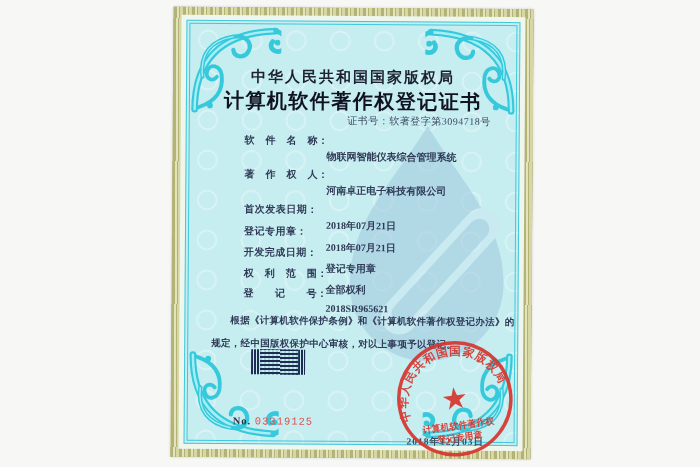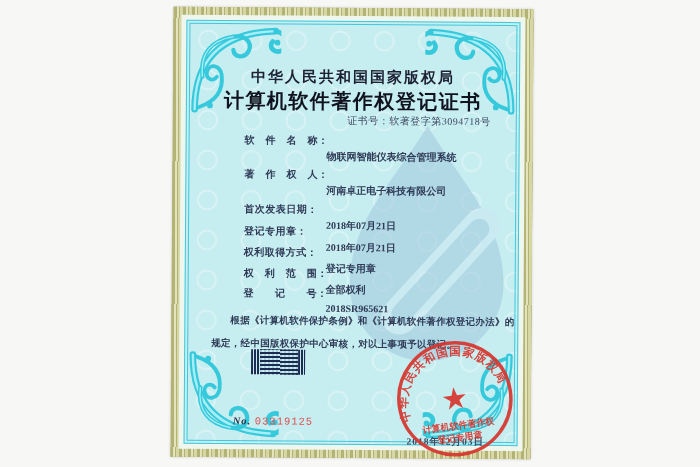--- a/index.html
+++ b/index.html
@@ -64,21 +64,21 @@
   .barcode{position:absolute;left:66px;top:328px;width:54px;height:25px;display:flex;}
   .barcode .bars{width:9px;height:100%;
     background:repeating-linear-gradient(90deg,#1d2c52 0 2px,rgba(198,237,240,.9) 2px 3px);}
   .barcode .bars.r{width:7px;}
   .barcode .matrix{flex:1;height:100%;
     background:
       repeating-linear-gradient(0deg,#1d2c52 0 2px,rgba(198,237,240,.85) 2px 4px),
       repeating-linear-gradient(90deg,#1d2c52 0 2px,rgba(198,237,240,.55) 2px 4px);}
   
   .serial{position:absolute;left:48px;top:394px;font-size:10.5px;letter-spacing:1px;}
-  .serial .pre{color:#2b3348;font-weight:700;font-style:italic;}
+  .serial .pre{color:#2b3348;font-weight:700;}
   .serial .num{color:#e05050;font-family:"Liberation Mono","DejaVu Sans Mono",monospace;font-weight:400;}
   
   .seal{position:absolute;left:210px;top:316px;width:120px;height:120px;transform:rotate(-8deg);opacity:.92;}
   .seal-date{
     position:absolute;left:222px;top:413px;font-size:9.5px;letter-spacing:1px;
     color:#3c4960;font-weight:600;text-align:center;
   }
 </style>
 </head>
 <body>
@@ -135,21 +135,21 @@
     </div>
     <div class="field f2">
       <span class="lbl">首次发表日期：</span>
       <span class="val">2018年07月21日</span>
     </div>
     <div class="field f3">
       <span class="lbl">登记专用章：</span>
       <span class="val">2018年07月21日</span>
     </div>
     <div class="field f4">
-      <span class="lbl">权利取得方式：</span>
+      <span class="lbl">开发完成日期：</span>
       <span class="val">登记专用章</span>
     </div>
     <div class="field f5">
       <span class="lbl">权　利　范　围：</span>
       <span class="val">全部权利</span>
     </div>
     <div class="field f6">
       <span class="lbl">登　　记　　号：</span>
       <span class="val">2018SR965621</span>
     </div>

